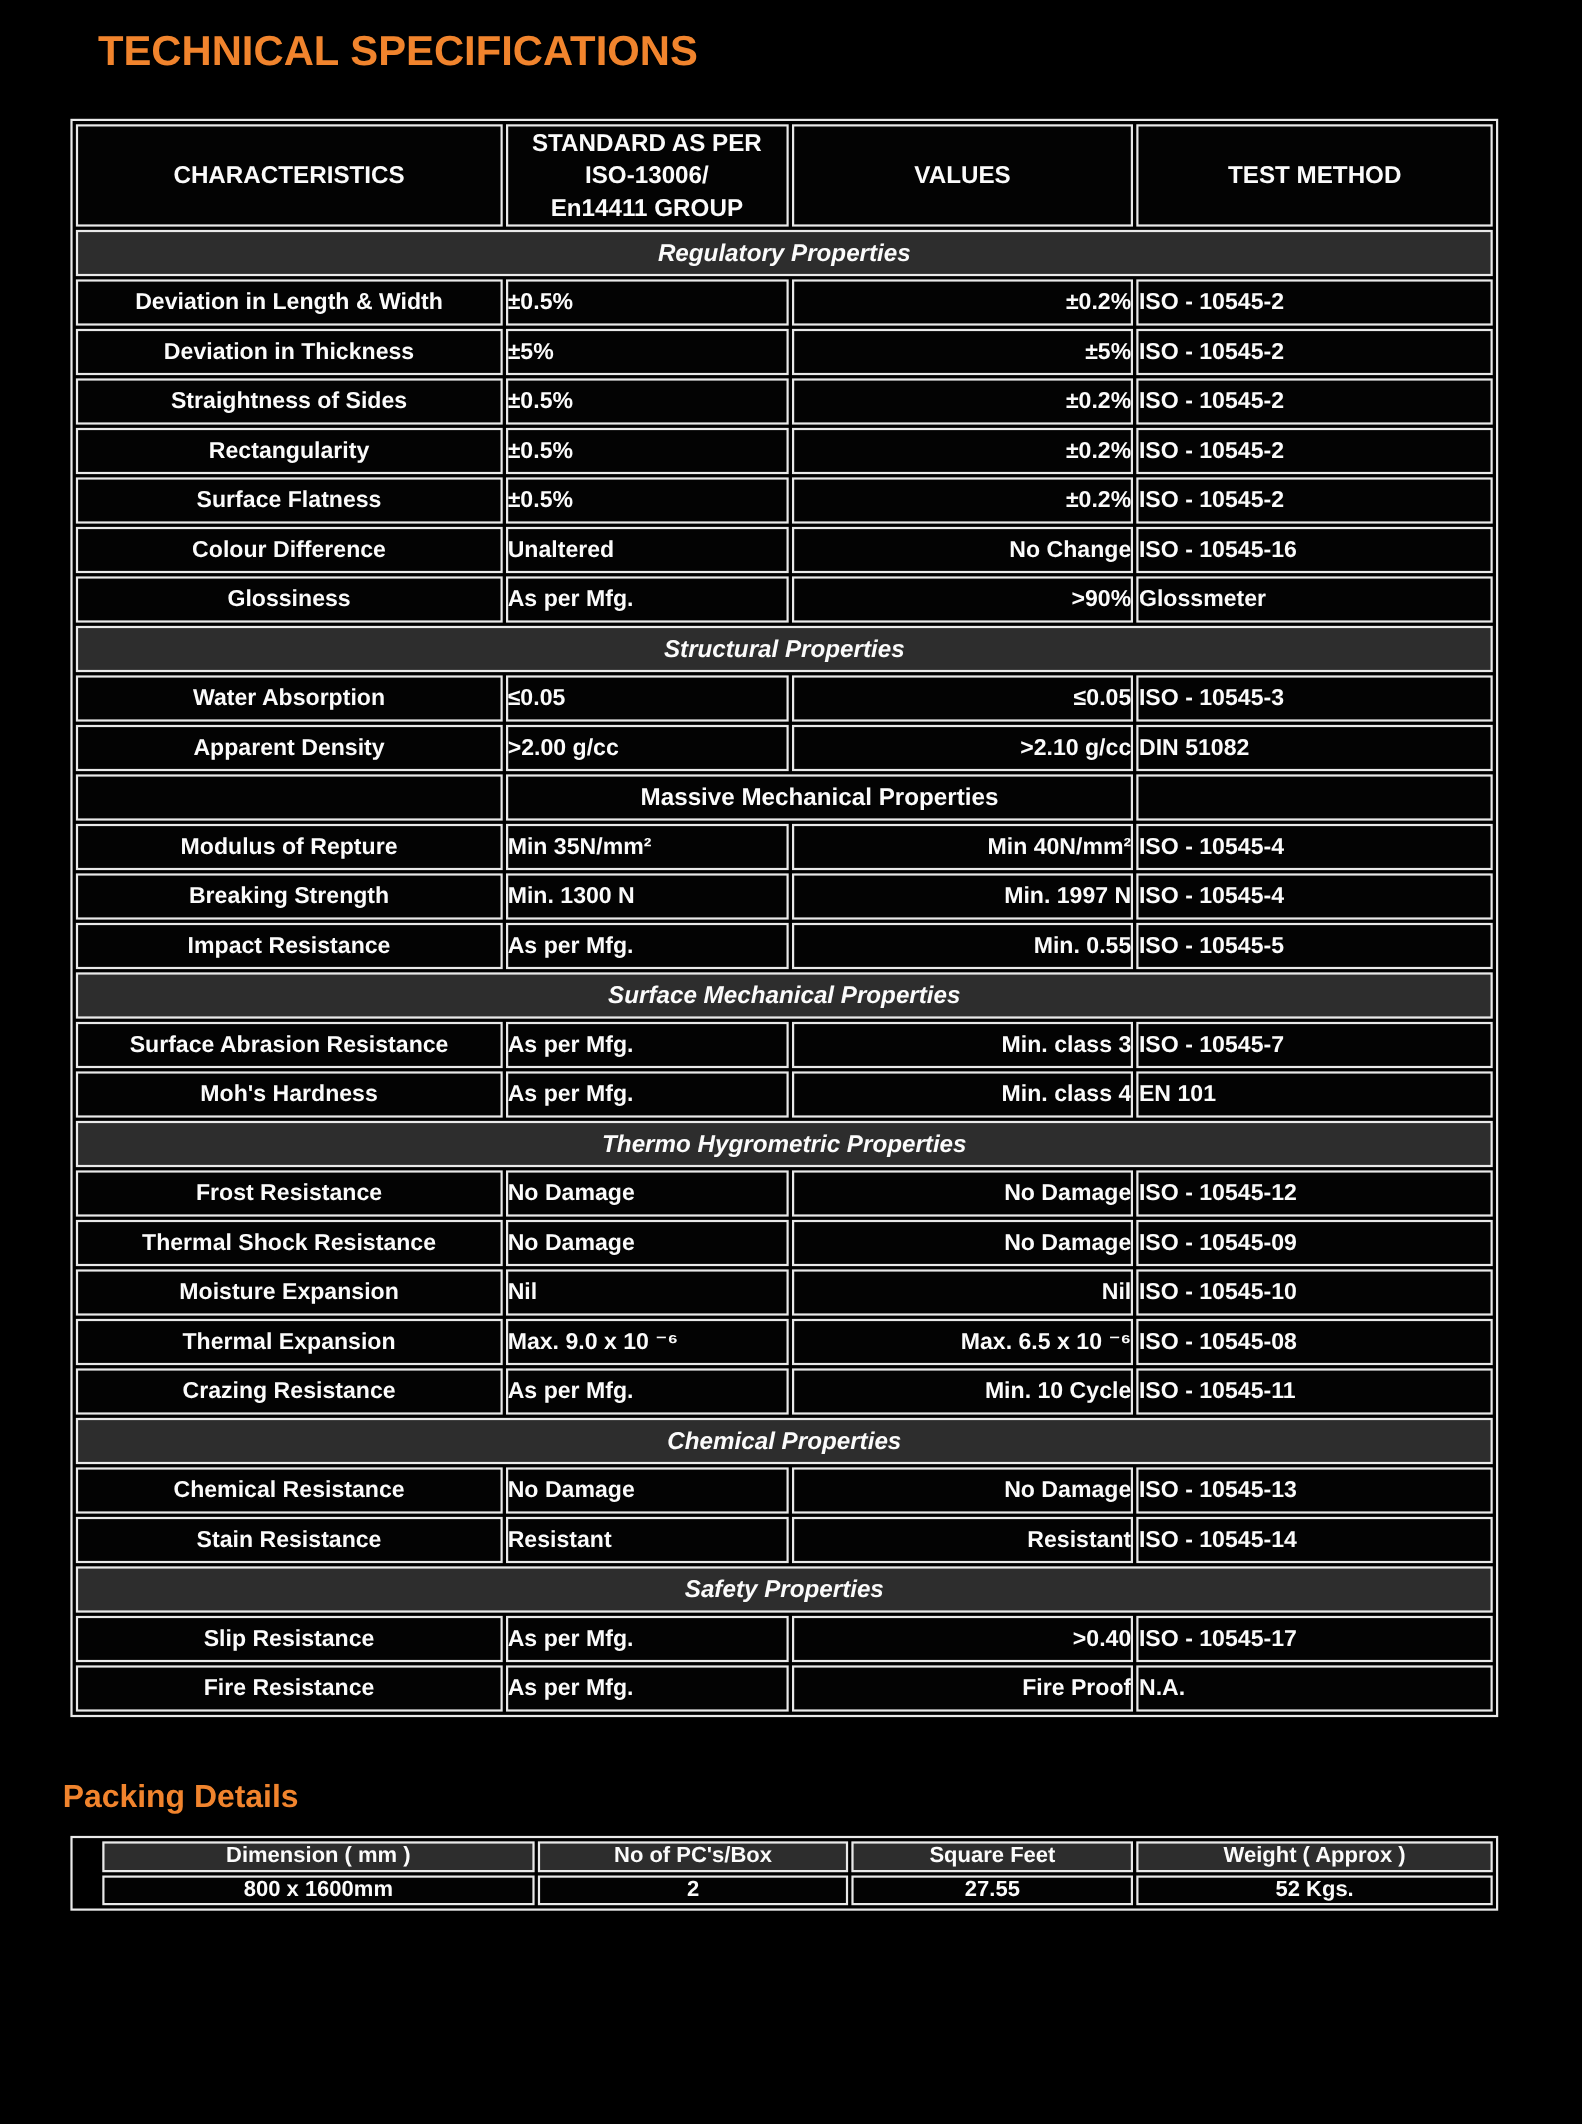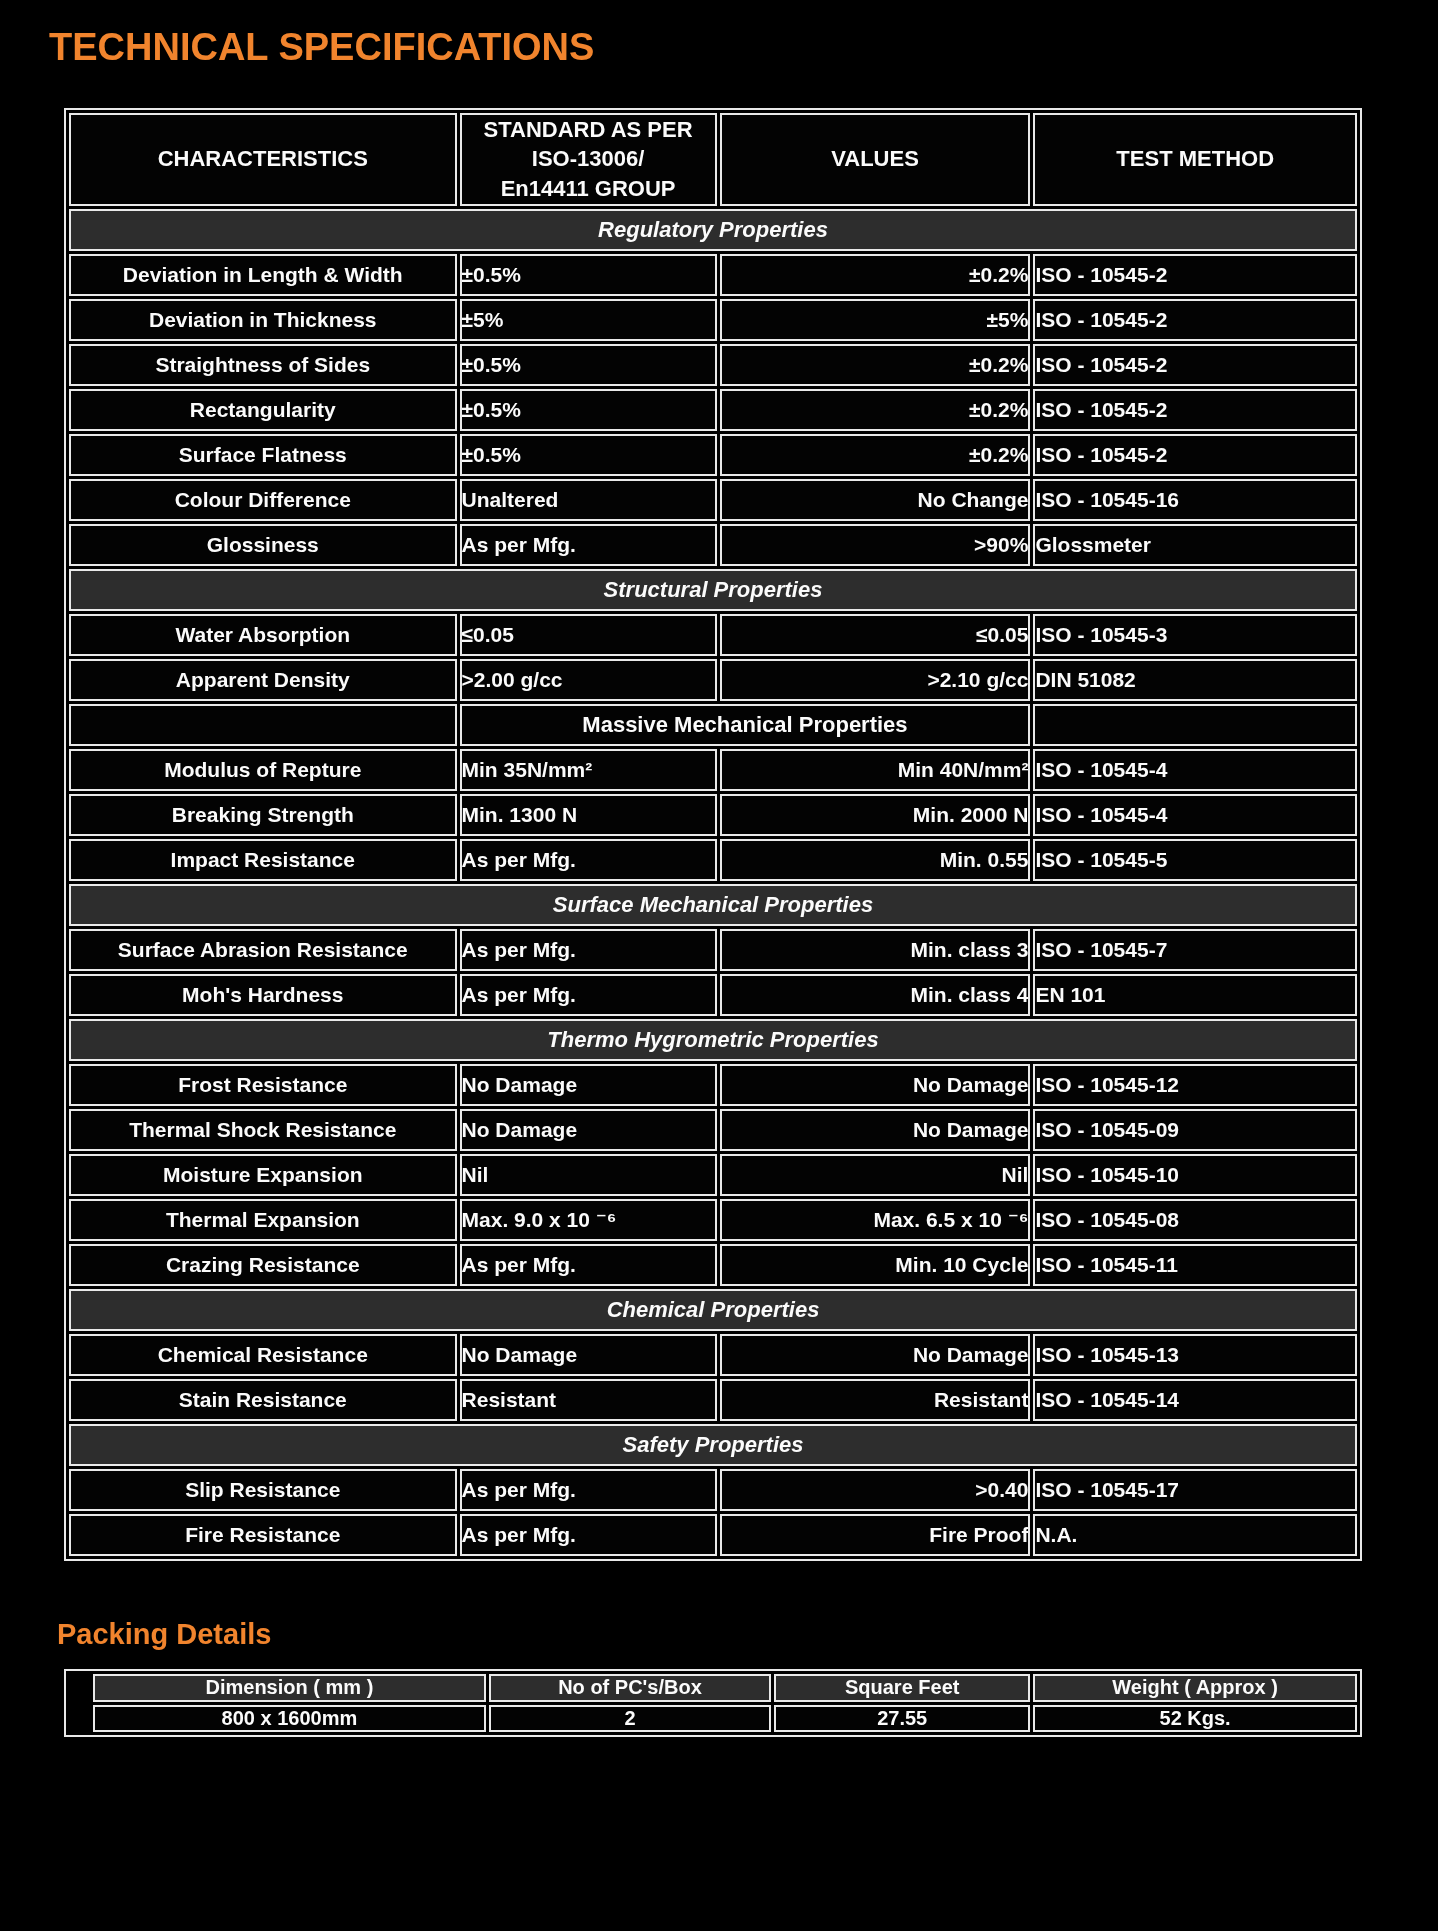--- a/index.html
+++ b/index.html
@@ -16,21 +16,21 @@
     width: 1438px;
     height: 1931px;
     background: var(--page_bg);
     font-family: "Liberation Sans", "DejaVu Sans", sans-serif;
     color: var(--text);
     overflow: hidden;
   }
   .page { position: relative; width: 1438px; height: 1931px; background: var(--page_bg); }
 
   h1.page-title {
-    margin: 26px 0 0 49px;
+    margin: 26px 0 0 89px;
     font-size: 38px;
     line-height: 1.15;
     font-weight: 700;
     letter-spacing: 0px;
     color: var(--accent);
   }
   h2.packing-title {
     margin: 58px 0 0 57px;
     font-size: 29px;
     line-height: 1.1;
@@ -193,21 +193,21 @@
         </tr>
         <tr>
           <td class="c1">Modulus of Repture</td>
           <td class="c2">Min 35N/mm²</td>
           <td class="c3">Min 40N/mm²</td>
           <td class="c4">ISO - 10545-4</td>
         </tr>
         <tr>
           <td class="c1">Breaking Strength</td>
           <td class="c2">Min. 1300 N</td>
-          <td class="c3">Min. 2000 N</td>
+          <td class="c3">Min. 1997 N</td>
           <td class="c4">ISO - 10545-4</td>
         </tr>
         <tr>
           <td class="c1">Impact Resistance</td>
           <td class="c2">As per Mfg.</td>
           <td class="c3">Min. 0.55</td>
           <td class="c4">ISO - 10545-5</td>
         </tr>
         <tr class="section-full">
           <td colspan="4">Surface Mechanical Properties</td>

